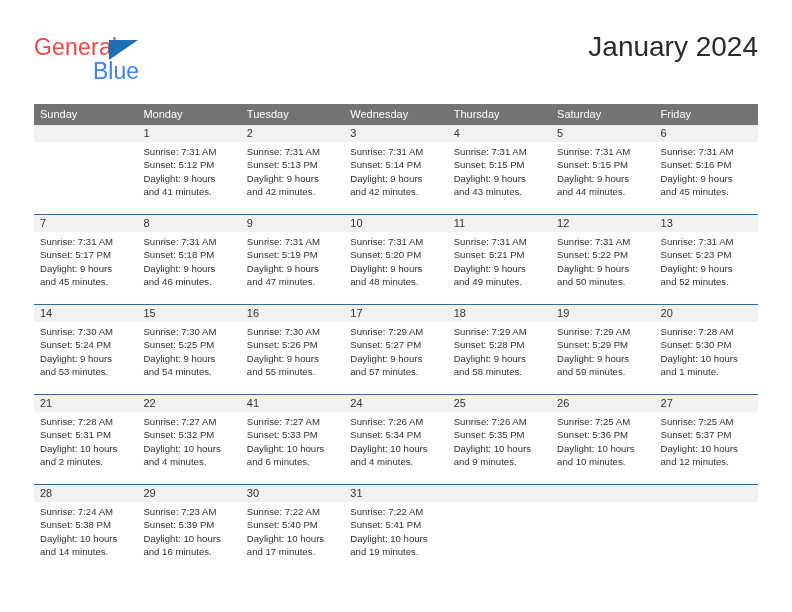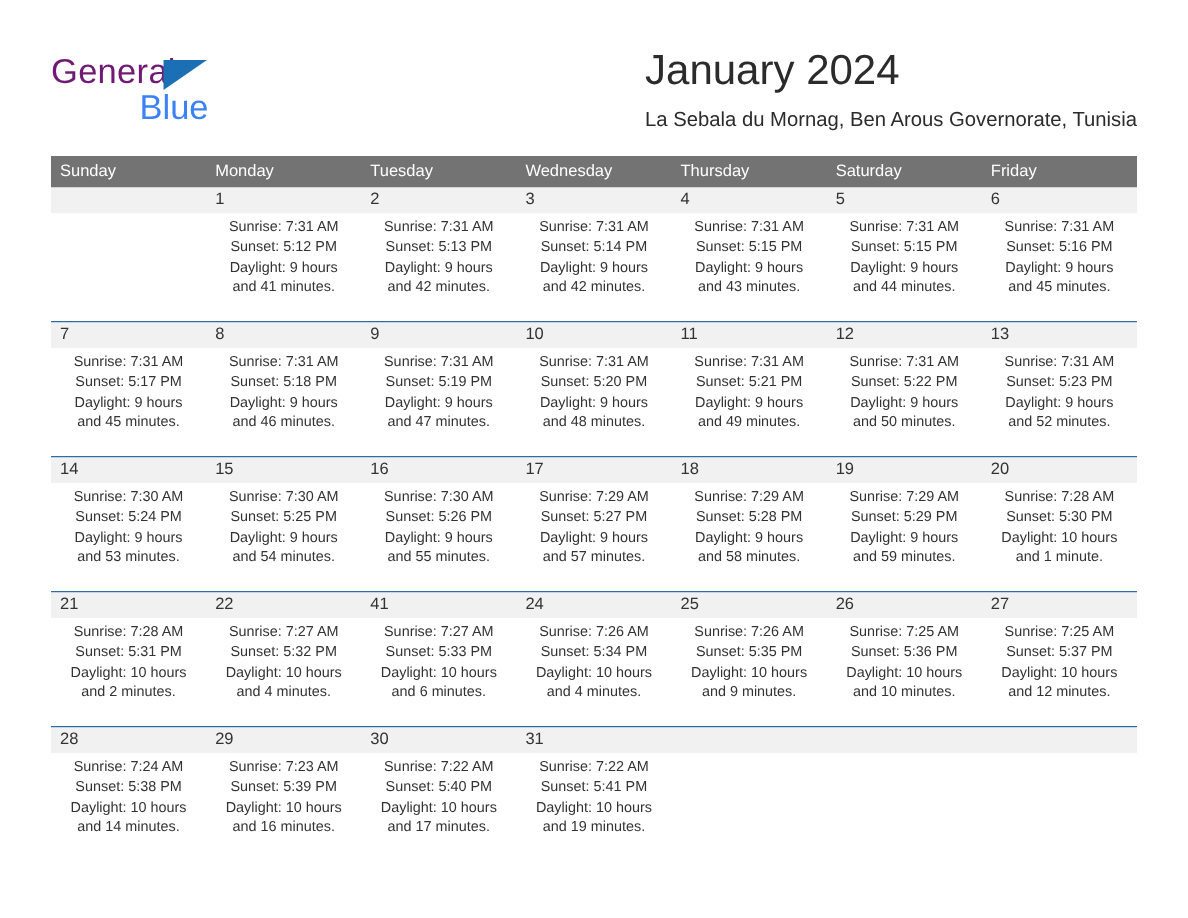--- a/index.html
+++ b/index.html
@@ -35,21 +35,21 @@
     left: 34px;
     top: 34px;
     width: 200px;
     height: 52px;
   }
   .logo-general {
     position: absolute;
     left: 0;
     top: 0;
     font-size: 23px;
-    color: #701a75;
+    color: #ef4444;
     letter-spacing: 0.2px;
     line-height: 26px;
   }
   .logo-flag {
     position: absolute;
     left: 75px;
     top: 6px;
     width: 0;
     height: 0;
     border-left: 29px solid #1a6fb5;
@@ -129,21 +129,20 @@
     box-sizing: border-box;
   }
   .daynum.empty {
     color: transparent;
   }
 
   .detail-row {
     display: flex;
     background: #ffffff;
     height: 72px;
-    text-align: center;
   }
   .detail {
     flex: 1 1 0;
     padding: 3px 6px 0 6px;
     box-sizing: border-box;
     font-size: 9.6px;
     color: #333333;
     line-height: 13.3px;
   }
   .detail div {
@@ -161,21 +160,20 @@
   <div class="top">
 
     <div class="logo">
       <span class="logo-general">General</span>
       <span class="logo-flag"></span>
       <span class="logo-blue">Blue</span>
     </div>
 
     <div class="title-block">
       <div class="cal-title">January 2024</div>
-      <div class="cal-subtitle">La Sebala du Mornag, Ben Arous Governorate, Tunisia</div>
     </div>
 
   </div>
 
   <div class="calendar">
     <div class="weekday-row">
         <div class="weekday">Sunday</div>
         <div class="weekday">Monday</div>
         <div class="weekday">Tuesday</div>
         <div class="weekday">Wednesday</div>

